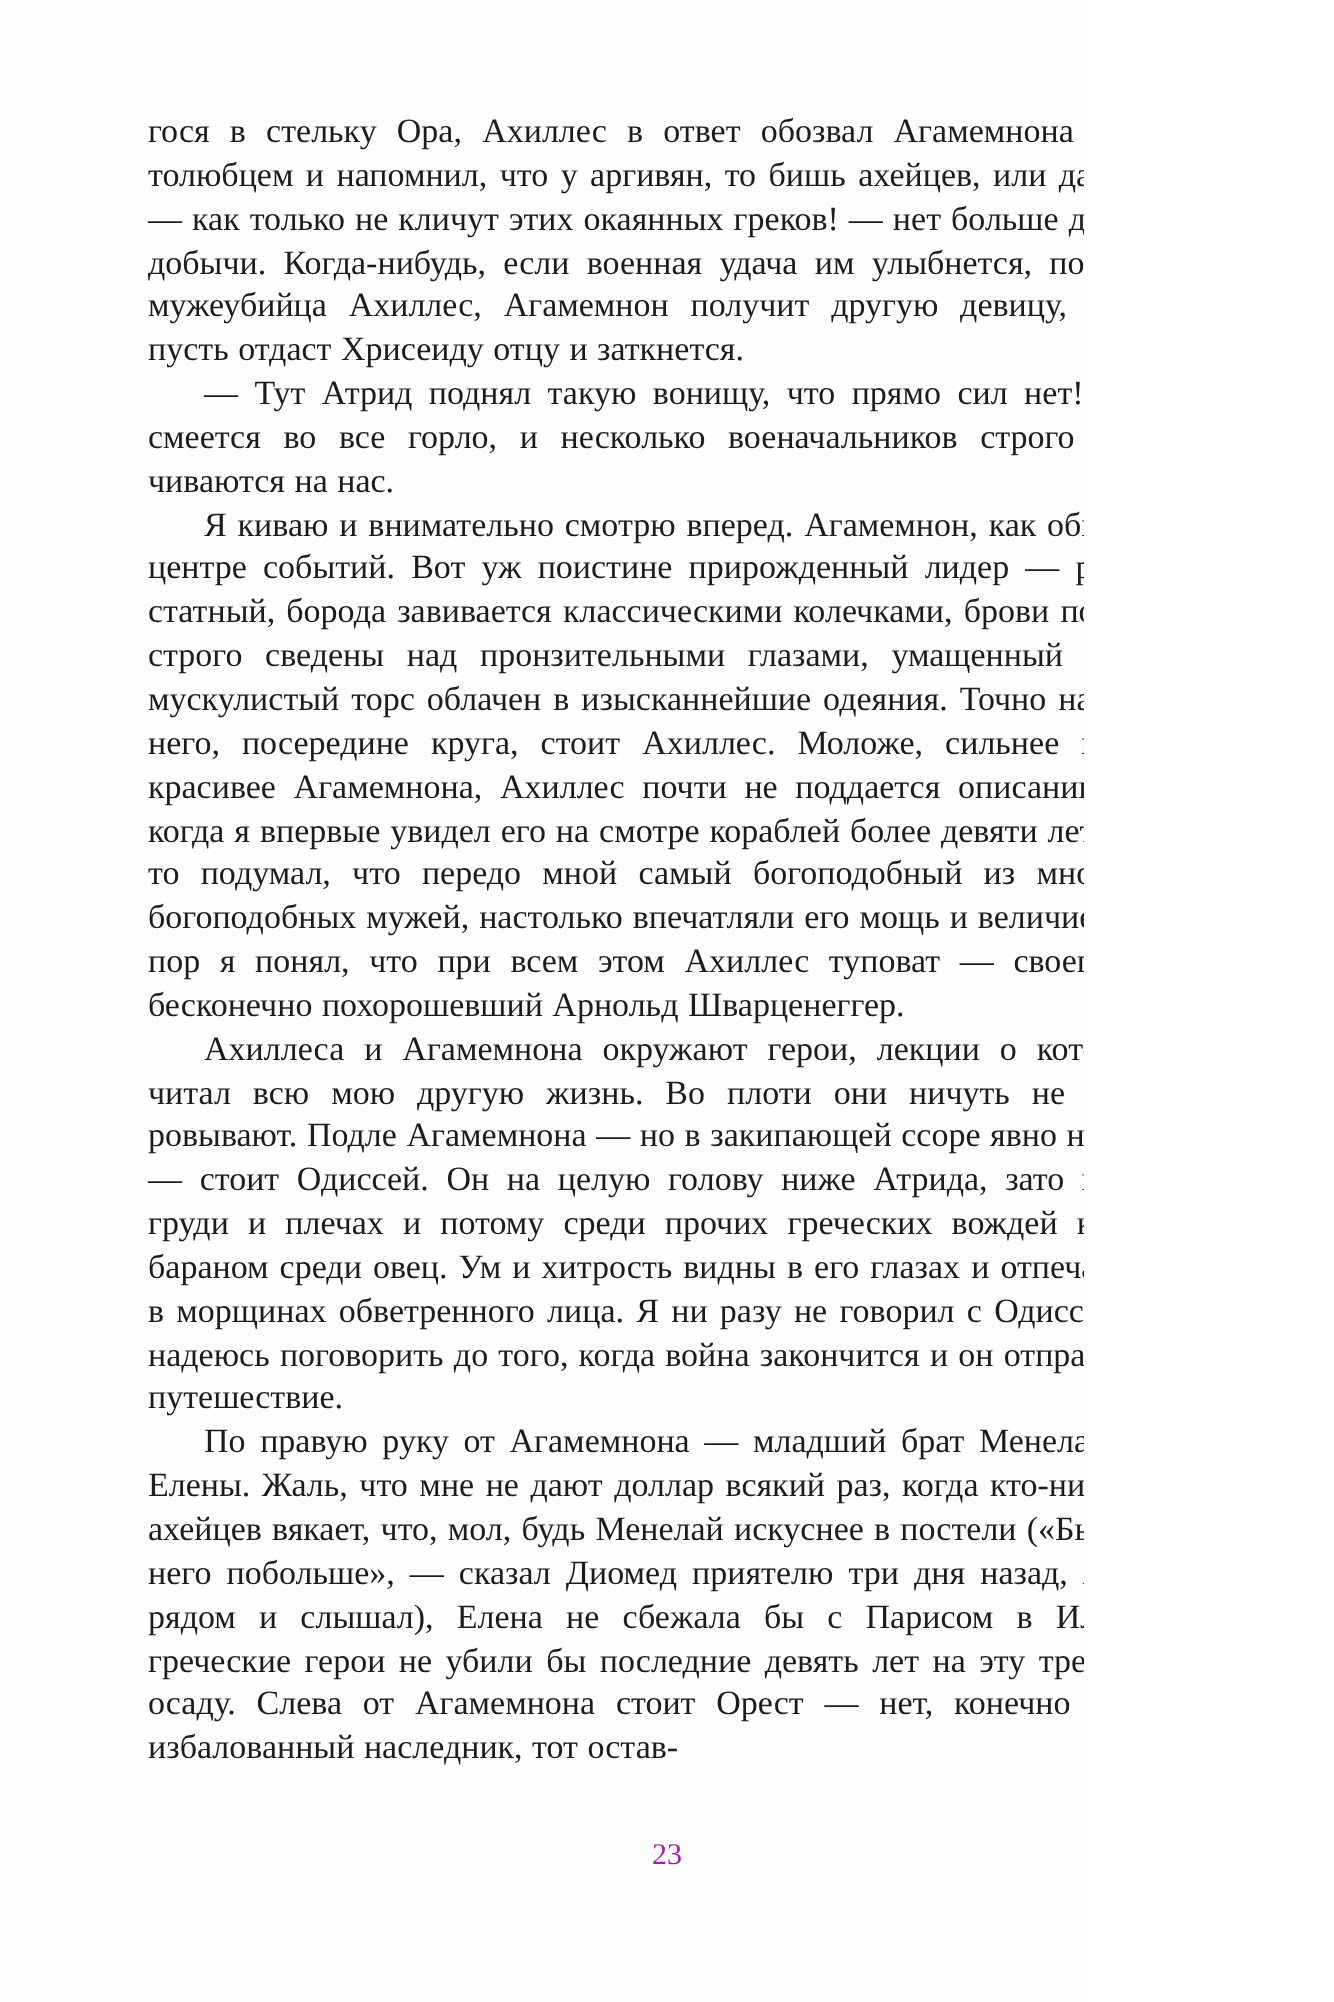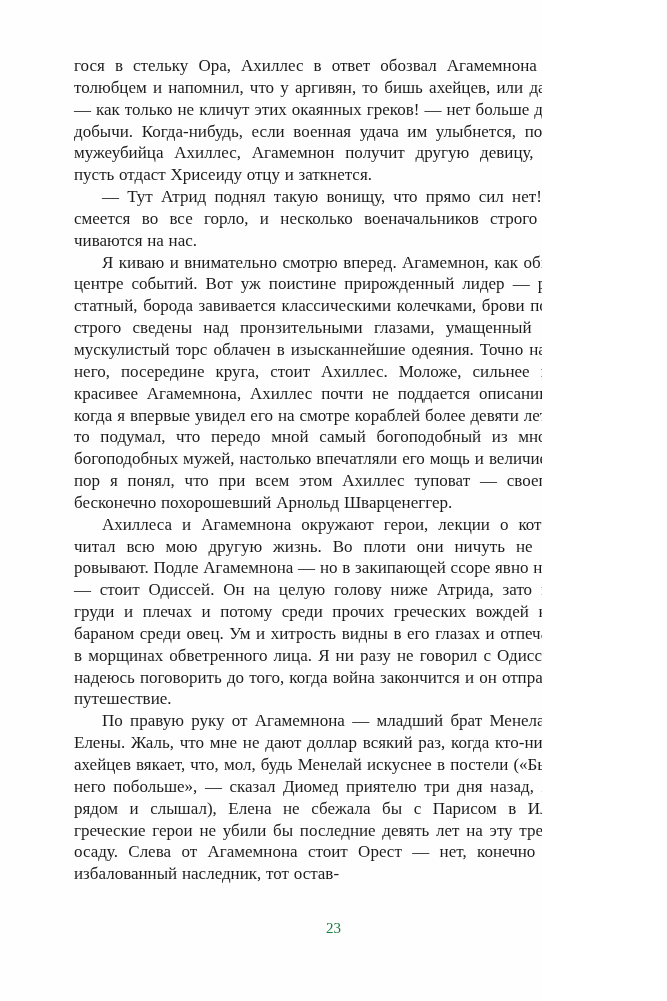--- a/index.html
+++ b/index.html
@@ -36,21 +36,21 @@
     .text-block p.no-indent {
       text-indent: 0;
     }
     .page-number {
       position: absolute;
       top: 920px;
       left: 0;
       width: 667px;
       text-align: center;
       font-size: 15px;
-      color: #15803d;
+      color: #a21caf;
     }
   </style>
 </head>
 <body>
 
 <div class="page">
   <div class="text-block">
     <p class="no-indent">гося в стельку Ора, Ахиллес в ответ обозвал Агамемнона корыс­толюбцем и напомнил, что у аргивян, то бишь ахейцев, или данай­цев — как только не кличут этих окаянных греков! — нет больше для него добычи. Когда-нибудь, если военная удача им улыбнет­ся, пообещал мужеубийца Ахиллес, Агамемнон получит другую девицу, а пока пусть отдаст Хрисеиду отцу и заткнется.</p>
     <p>— Тут Атрид поднял такую вонищу, что прямо сил нет! — Ор смеется во все горло, и несколько военачальников строго обора­чиваются на нас.</p>
     <p>Я киваю и внимательно смотрю вперед. Агамемнон, как обычно, в центре событий. Вот уж поистине прирожденный ли­дер — рослый, статный, борода завивается классическими колеч­ками, брови полубога строго сведены над пронзительными гла­зами, умащенный маслом мускулистый торс облачен в изыскан­нейшие одеяния. Точно напротив него, посередине круга, стоит Ахиллес. Моложе, сильнее и даже красивее Агамемнона, Ахил­лес почти не поддается описанию. Еще когда я впервые увидел его на смотре кораблей более девяти лет назад, то подумал, что передо мной самый богоподобный из множества богоподобных мужей, настолько впечатляли его мощь и величие. С тех пор я по­нял, что при всем этом Ахиллес туповат — своего рода бесконеч­но похорошевший Арнольд Шварценеггер.</p>

